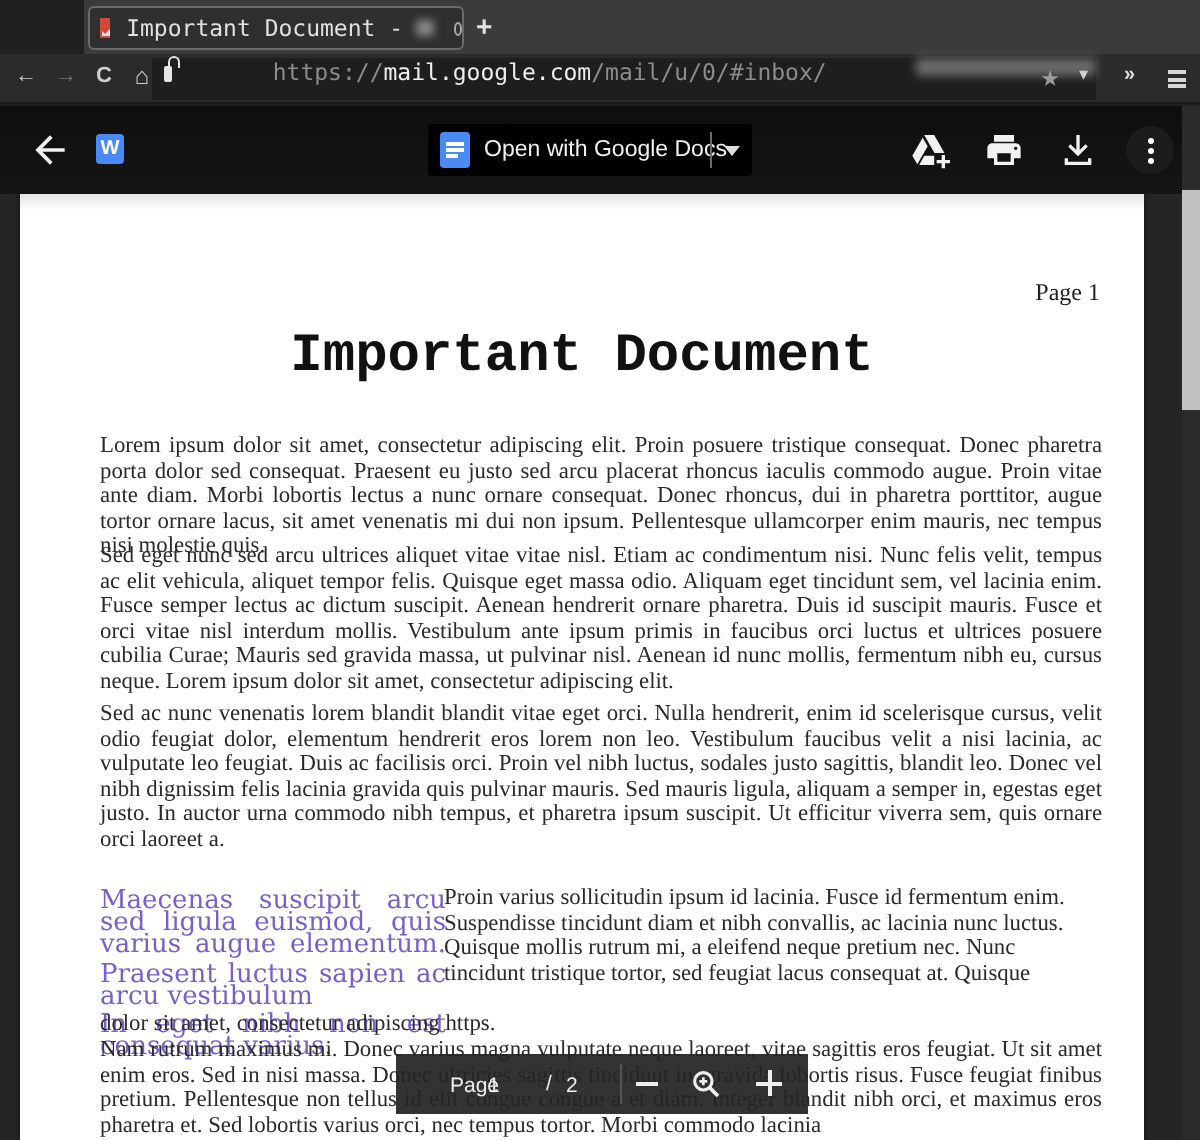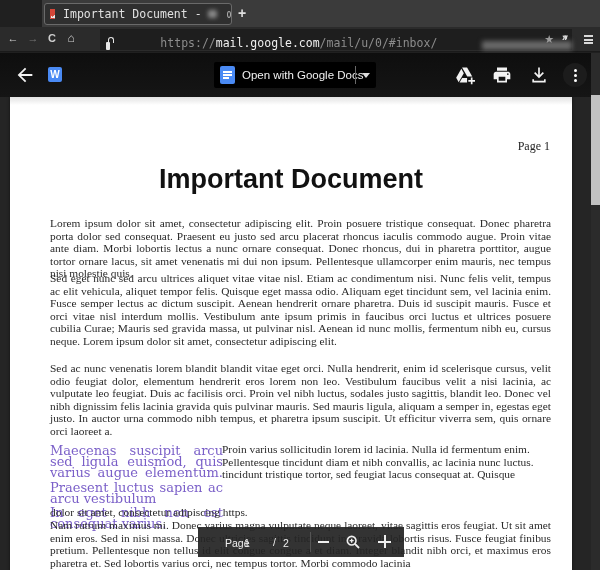--- a/index.html
+++ b/index.html
@@ -21,22 +21,22 @@
   .favicon::after { right: -2px; }
   .favicon .fm { position: absolute; left: 0; top: 0; width: 12px; height: 10px; border: 1px solid #d44638; }
   .tab-title { font-family: "DejaVu Sans Mono", monospace; font-size: 11.5px; color: #e0e0e0; white-space: nowrap; }
   .tab-blur { width: 22px; height: 8px; background: #8a8a8a; filter: blur(2px); margin-left: 6px; border-radius: 2px; }
   .tab-close { margin-left: 10px; width: 7px; height: 7px; border: 1.5px solid #aaa; border-radius: 50%; }
   .newtab { position: absolute; left: 196px; top: 5px; color: #e0e0e0; font-size: 14px; font-weight: bold; }
 
   .navbar { position: absolute; left: 0; top: 27px; width: 600px; height: 25px; background: #2b2b2b; border-bottom: 1px solid #1a1a1a; }
   .navbtn { position: absolute; top: 5px; color: #cfcfcf; font-size: 11px; font-weight: bold; width: 14px; text-align: center; }
   .urlbar {
-    position: absolute; left: 100px; top: 2px; width: 472px; height: 21px; background: #1e1e1e;
-    display: flex; align-items: flex-end; padding-left: 6px; gap: 41px;
+    position: absolute; left: 76px; top: 2px; width: 472px; height: 21px; background: #1e1e1e;
+    display: flex; align-items: flex-start; padding-left: 6px; gap: 41px;
   }
   .lock { width: 9px; height: 8px; background: #e6e6e6; border-radius: 1px; position: relative; margin-top: 4px; margin-right: 9px; }
   .lock::before { content: ""; position: absolute; left: 1.5px; top: -5px; width: 6px; height: 6px; border: 1.5px solid #e6e6e6; border-bottom: none; border-radius: 4px 4px 0 0; box-sizing: border-box; }
   .url { font-family: "DejaVu Sans Mono", monospace; font-size: 11.5px; white-space: nowrap; }
   .url .dim { color: #8c8c8c; }
   .url .host { color: #efefef; }
   .url-blur { width: 185px; height: 9px; background: #6a6a6a; filter: blur(2.5px); margin-left: 4px; }
   .star { position: absolute; right: 18px; top: 4px; color: #9c9c9c; font-size: 11px; }
   .urldrop { position: absolute; right: 4px; top: 3px; color: #d0d0d0; font-size: 9px; }
   .overflow-btn { position: absolute; left: 562px; top: 5px; color: #e0e0e0; font-size: 10px; font-weight: bold; letter-spacing: -3px; }
@@ -71,28 +71,28 @@
   .more-btn { position: absolute; left: 563px; top: 10px; width: 24px; height: 24px; border-radius: 50%; background: #1c1c1c; }
   .more-btn i { position: absolute; left: 10.5px; width: 3px; height: 3px; background: #fff; border-radius: 50%; }
 
   
   .page {
     position: absolute; left: 10px; top: 44px; width: 562px; height: 520px; background: #fff;
     box-shadow: 0 0 3px rgba(0,0,0,.5);
   }
   .page-topshade { position: absolute; left: 0; top: 0; width: 100%; height: 8px; background: linear-gradient(#e2e2e2, #fff); }
   .page-header { position: absolute; right: 22px; top: 42px; font-family: "Liberation Serif", serif; font-size: 12px; color: #222; }
-  .doc-title { position: absolute; left: 0; width: 100%; top: 67px; text-align: center; font-family: Liberation Sans, sans-serif; font-weight: bold; font-size: 27px; color: #111; }
+  .doc-title { position: absolute; left: 0; width: 100%; top: 67px; text-align: center; font-family: Liberation Mono, monospace; font-weight: bold; font-size: 27px; color: #111; }
   .body-text {
     position: absolute; left: 40px; width: 501px; font-family: "Liberation Serif", serif;
     font-size: 11.4px; line-height: 12.6px; color: #2a2a2a; text-align: justify;
   }
   .p1 { top: 120px; }
   .p2 { top: 175px; }
-  .p3 { top: 265px; }
+  .p3 { top: 254px; }
   .aside { position: absolute; left: 40px; top: 348px; width: 173px; font-family: "DejaVu Serif", serif; font-size: 13px; color: #7a5fc8; line-height: 11px; }
   .aside p { text-align: justify; text-align-last: justify; margin-bottom: 3.5px; }
   .aside p.l { text-align-last: left; }
   .float-text { position: absolute; left: 212px; top: 346px; width: 329px; font-family: "Liberation Serif", serif; font-size: 11.4px; line-height: 12.6px; color: #2a2a2a; }
   .float-text span { display: block; white-space: nowrap; }
   .p5 { top: 409px; }
   .p6 { top: 422px; }
 
   
   .page-ctrl {
@@ -162,22 +162,23 @@
     <p class="body-text p2">Sed eget nunc sed arcu ultrices aliquet vitae vitae nisl. Etiam ac condimentum nisi. Nunc felis velit, tempus ac elit vehicula, aliquet tempor felis. Quisque eget massa odio. Aliquam eget tincidunt sem, vel lacinia enim. Fusce semper lectus ac dictum suscipit. Aenean hendrerit ornare pharetra. Duis id suscipit mauris. Fusce et orci vitae nisl interdum mollis. Vestibulum ante ipsum primis in faucibus orci luctus et ultrices posuere cubilia Curae; Mauris sed gravida massa, ut pulvinar nisl. Aenean id nunc mollis, fermentum nibh eu, cursus neque. Lorem ipsum dolor sit amet, consectetur adipiscing elit.</p>
     <p class="body-text p3">Sed ac nunc venenatis lorem blandit blandit vitae eget orci. Nulla hendrerit, enim id scelerisque cursus, velit odio feugiat dolor, elementum hendrerit eros lorem non leo. Vestibulum faucibus velit a nisi lacinia, ac vulputate leo feugiat. Duis ac facilisis orci. Proin vel nibh luctus, sodales justo sagittis, blandit leo. Donec vel nibh dignissim felis lacinia gravida quis pulvinar mauris. Sed mauris ligula, aliquam a semper in, egestas eget justo. In auctor urna commodo nibh tempus, et pharetra ipsum suscipit. Ut efficitur viverra sem, quis ornare orci laoreet a.</p>
 
     <div class="aside">
       <p>Maecenas suscipit arcu sed ligula euismod, quis varius augue elementum.</p>
       <p class="l">Praesent luctus sapien ac arcu vestibulum</p>
       <p class="l">In eget nibh non est consequat varius.</p>
     </div>
 
     <div class="float-text">
-      <span>Proin varius sollicitudin lorem id lacinia. Nulla id fermentum enim.</span>
-      <span>Pellentesque tincidunt diam et nibh convallis, ac lacinia nunc luctus.</span>
+      <span>Proin varius sollicitudin ipsum id lacinia. Fusce id fermentum enim.</span>
+      <span>Suspendisse tincidunt diam et nibh convallis, ac lacinia nunc luctus.</span>
+      <span>Quisque mollis rutrum mi, a eleifend neque pretium nec. Nunc</span>
       <span>tincidunt tristique tortor, sed feugiat lacus consequat at. Quisque</span>
     </div>
     <p class="body-text p5">dolor sit amet, consectetur adipiscing https.</p>
     <p class="body-text p6">Nam rutrum maximus mi. Donec varius magna vulputate neque laoreet, vitae sagittis eros feugiat. Ut sit amet enim eros. Sed in nisi massa. Donec ultricies sagittis tincidunt in, gravida lobortis risus. Fusce feugiat finibus pretium. Pellentesque non tellus id elit congue congue a et diam. Integer blandit nibh orci, et maximus eros pharetra et. Sed lobortis varius orci, nec tempus tortor. Morbi commodo lacinia</p>
   </div>
 
   <div class="viewer-toolbar">
     <svg class="back-arrow" viewBox="0 0 24 24">
       <path d="M20 11H7.8l5.6-5.6L12 4l-8 8 8 8 1.4-1.4L7.8 13H20z" fill="#f2f2f2"></path>
     </svg>

